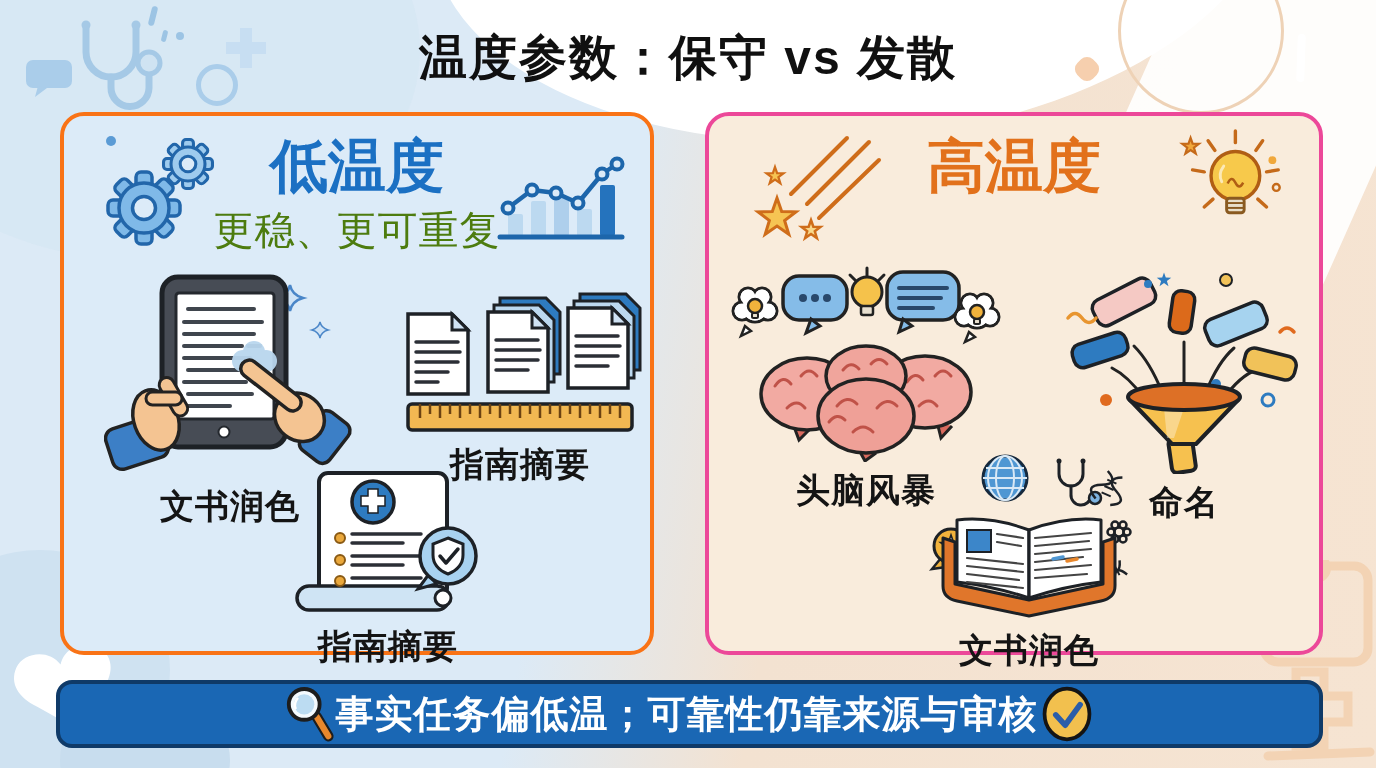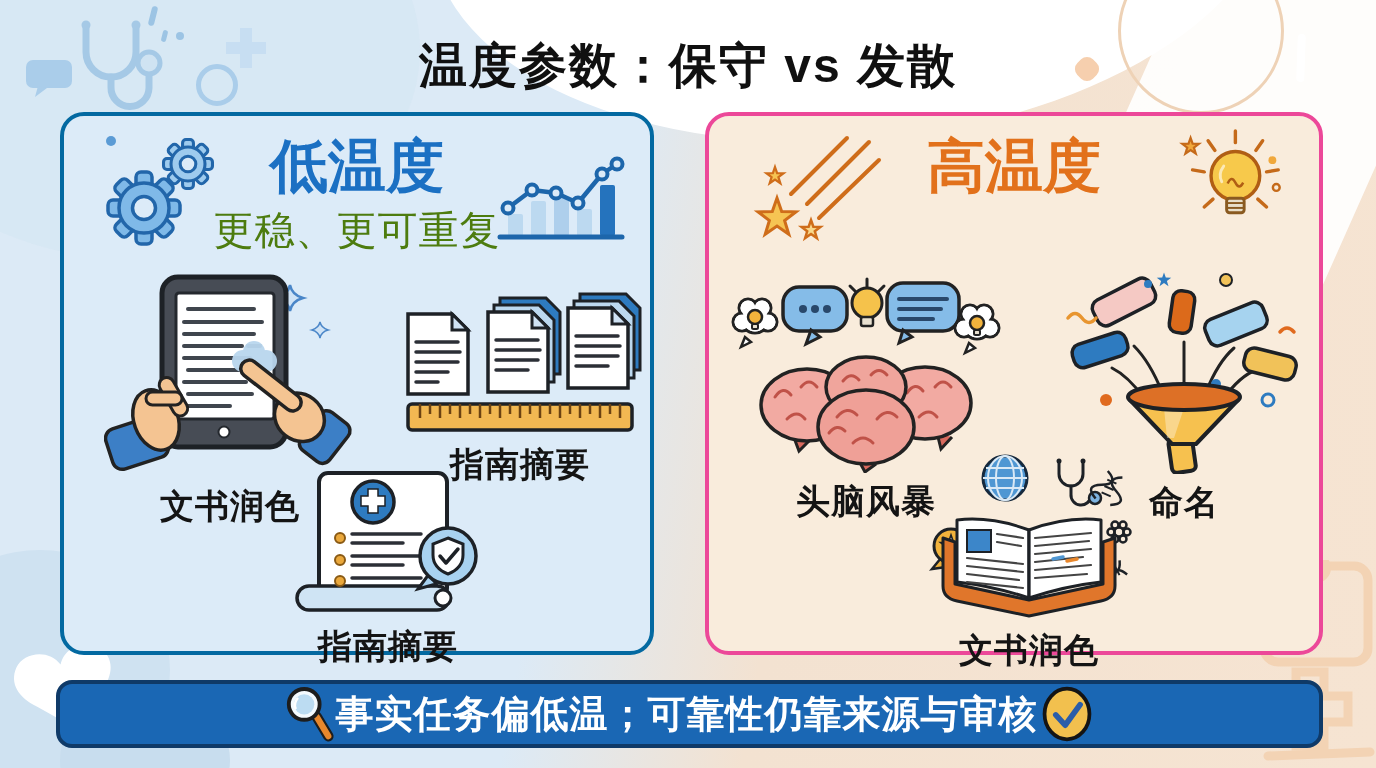--- a/index.html
+++ b/index.html
@@ -15,45 +15,45 @@
   .blob-bl1{left:-90px;top:550px;width:260px;height:240px;background:#cfe2f1;border-radius:50%;}
   .blob-bl2{left:60px;top:690px;width:170px;height:140px;background:#c8ddee;border-radius:50%;}
   .white-dash{left:1297px;top:34px;width:8px;height:48px;background:#ffffff;border-radius:4px;transform:rotate(2deg);}
   .peach-diamond{left:1076px;top:58px;width:22px;height:22px;background:#f6cfae;border-radius:38%;transform:rotate(45deg);}
   .peach-arc{left:1118px;top:-52px;width:160px;height:160px;border:3px solid #eed2b6;border-radius:50%;background:transparent;}
   .ring-tl{left:196px;top:64px;width:32px;height:32px;border:5px solid #aacdea;border-radius:50%;}
   .dash-a{left:150px;top:6px;width:6px;height:20px;background:#9cc4e4;border-radius:3px;transform:rotate(14deg);}
   .dash-b{left:162px;top:30px;width:5px;height:12px;background:#9cc4e4;border-radius:3px;transform:rotate(14deg);}
   .dot-tl{left:176px;top:32px;width:8px;height:8px;background:#9cc4e4;border-radius:50%;}
 
-  .page-title{position:absolute;left:0;right:0;top:26px;margin:8px;text-align:center;
+  .page-title{position:absolute;left:0;right:0;top:26px;margin:0;text-align:center;
     font-size:48px;font-weight:900;color:#101010;letter-spacing:2px;}
 
   .card{position:absolute;top:112px;height:543px;border-radius:24px;box-sizing:border-box;}
-  .card-low{left:60px;width:594px;background:#dcebf8;border:4px solid #0369a1;}
+  .card-low{left:60px;width:594px;background:#dcebf8;border:4px solid #f97316;}
   .card-high{left:705px;width:618px;background:#f9ecdc;border:4px solid #ec4899;}
   .card-head{position:absolute;top:20px;left:0;right:0;text-align:center;}
   .card-title{font-size:58px;font-weight:900;line-height:1.02;}
   .card-low .card-title{color:#1b70c3;}
   .card-high .card-title{color:#e2711b;}
   .card-sub{font-size:40px;font-weight:400;color:#4d7c0f;margin-top:8px;letter-spacing:1px;}
 
   .head-icon{position:absolute;}
   .gears-pos{left:34px;top:12px;}
   .chart-pos{right:24px;top:40px;}
   .stars-pos{left:40px;top:14px;}
   .bulb-pos{right:32px;top:8px;}
 
   .item{position:absolute;text-align:center;margin:0;}
   .item-label{font-size:34px;font-weight:900;color:#141414;margin-top:2px;letter-spacing:1px;}
 
   .pos-tablet{left:36px;top:156px;width:260px;}
   .pos-docs{left:326px;top:168px;width:260px;}
   .pos-scroll{left:218px;top:352px;width:212px;}
-  .pos-brains{left:20px;top:159px;width:274px;text-align:center;}
+  .pos-brains{left:20px;top:148px;width:274px;text-align:center;}
   .pos-funnel{left:350px;top:156px;width:250px;}
   .pos-book{left:210px;top:336px;width:220px;}
 
   .banner{position:absolute;left:56px;top:680px;width:1267px;height:68px;box-sizing:border-box;
     background:#1a67b4;border:4px solid #0f3a68;border-radius:16px;
     display:flex;align-items:center;justify-content:center;}
   .banner-text{color:#ffffff;font-size:38px;font-weight:900;letter-spacing:1px;white-space:nowrap;}
 </style>
 </head>
 <body>

